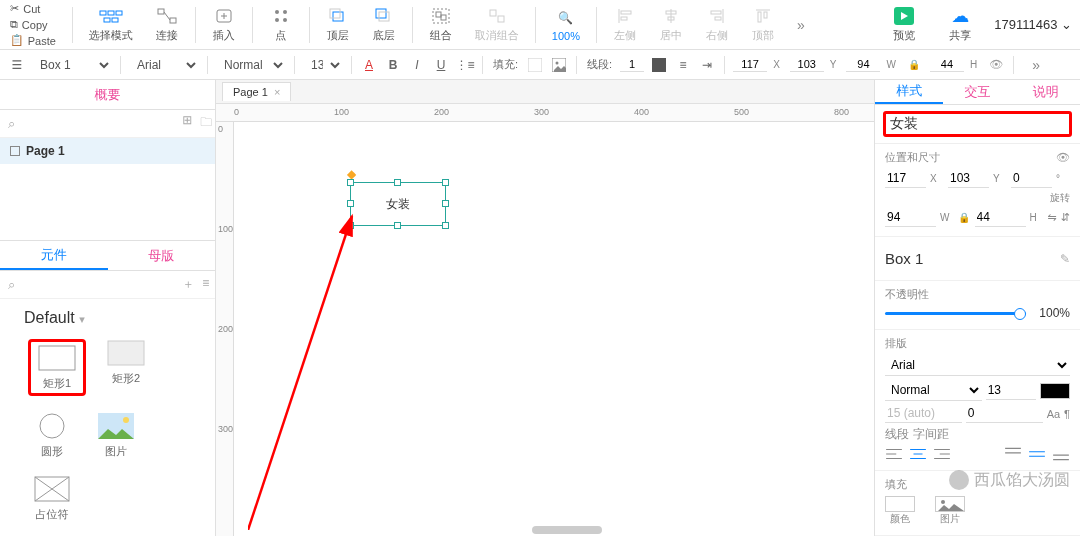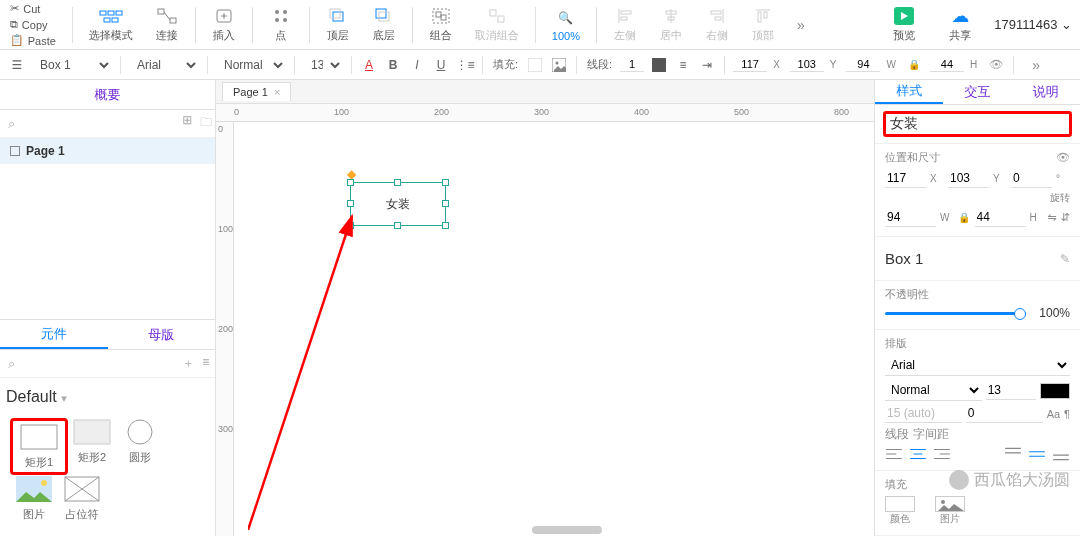--- a/index.html
+++ b/index.html
@@ -17,33 +17,33 @@
 .formatbar{height:30px;border-bottom:1px solid #e0e0e0;display:flex;align-items:center;padding:0 8px;gap:6px;font-size:12px}
 .fb-select{border:none;background:transparent;font-size:12px;padding:2px 4px;cursor:pointer;color:#555}
 .fb-sep{width:1px;height:18px;background:#e0e0e0;margin:0 2px}
 .fb-icon{width:18px;height:18px;display:flex;align-items:center;justify-content:center;cursor:pointer;color:#666}
 .fb-label{font-size:11px;color:#666;margin:0 2px}
 .fb-input{width:34px;border:none;border-bottom:1px solid #ddd;font-size:11px;text-align:center;padding:1px}
 .fb-unit{font-size:10px;color:#888;margin-right:4px}
 .main{display:flex;height:456px}
 .left-col{width:216px;border-right:1px solid #e0e0e0;display:flex;flex-direction:column}
 .panel-tabs{display:flex;height:30px;border-bottom:1px solid #e0e0e0}
-.panel-tab{flex:1;display:flex;align-items:center;justify-content:center;font-size:13px;cursor:pointer;color:#6d28d9}
+.panel-tab{flex:1;display:flex;align-items:center;justify-content:center;font-size:13px;cursor:pointer;color:#ec4899}
 .panel-tab.active{color:#0a84ff;border-bottom:2px solid #0a84ff}
 .panel-search{height:28px;display:flex;align-items:center;padding:0 8px;gap:6px;border-bottom:1px solid #f0f0f0}
 .search-icon{color:#aaa;font-size:13px}
 .panel-search input{flex:1;border:none;outline:none;font-size:12px}
 .panel-icons{display:flex;gap:8px;color:#aaa}
 .page-item{display:flex;align-items:center;gap:6px;padding:6px 10px;background:#e8f3fb;cursor:pointer}
 .page-icon{width:10px;height:10px;border:1px solid #888}
 .lib-section{margin-top:auto;border-top:1px solid #e0e0e0}
-.lib-body{padding:6px 6px}
+.lib-body{padding:6px 24px}
 .lib-name{font-size:16px;color:#333;padding:4px 0}
 .lib-cat{font-size:11px;color:#888;padding:4px 0}
-.shapes-grid{display:flex;gap:0;padding:8px 4px;flex-wrap:wrap}
+.shapes-grid{display:flex;gap:16px;padding:8px 4px;flex-wrap:wrap}
 .shape-cell{display:flex;flex-direction:column;align-items:center;gap:4px;cursor:pointer;width:48px}
 .shape-box{width:40px;height:28px;display:flex;align-items:center;justify-content:center}
 .shape-label{font-size:11px;color:#666}
 .highlight-red{border:3px solid red;border-radius:4px;padding:2px}
 .canvas-col{flex:1;display:flex;flex-direction:column;background:#fff;position:relative;overflow:hidden}
 .tabs-row{height:24px;background:#f5f5f5;display:flex;align-items:center;border-bottom:1px solid #e0e0e0;padding-left:6px}
 .page-tab{background:#fff;border:1px solid #ddd;border-bottom:none;padding:3px 10px;font-size:11px;display:flex;align-items:center;gap:6px;cursor:pointer}
 .ruler-h{height:18px;background:#fafafa;border-bottom:1px solid #ddd;position:relative;font-size:9px;color:#888}
 .ruler-h span{position:absolute;top:3px}
 .canvas-area{flex:1;position:relative;background:#fff}

